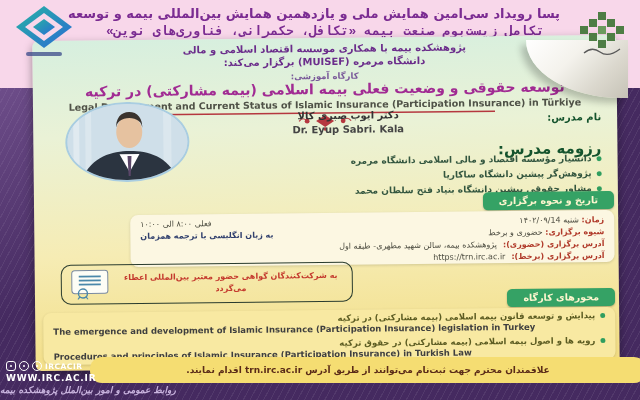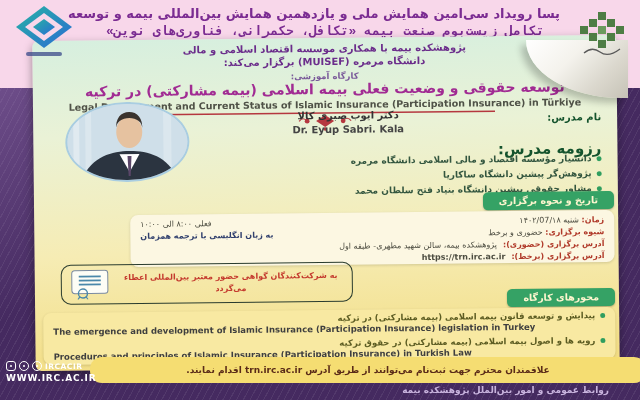--- a/index.html
+++ b/index.html
@@ -59,38 +59,38 @@
   .badge-sched { top:156px; right:4px; }
   .badge-topics { top:253px; right:4px; }
 
   .sched-panel { top:175px; left:96px; width:484px; height:52px; background:#fcf7e2;
                  border-radius:8px; padding:3px 10px 0; box-shadow:0 1px 3px rgba(0,0,0,0.15);
                  display:flex; flex-direction:column; }
   .srow { direction:rtl; display:flex; align-items:center; height:12px; font-size:8px; color:#4c4c40; gap:6px; }
   .srow.spread { justify-content:space-between; }
   .rlab { color:#b03a2a; font-weight:bold; }
   .lang { color:#31406e; font-weight:bold; }
-  .url { color:#4c4c40;font-weight:bold; }
+  .url { color:#4c4c40; }
 
   .cert-box { top:224px; left:26px; width:292px; height:40px; border:1.5px solid #2a3c2e;
               border-radius:10px; display:flex; align-items:center; padding:2px 8px; gap:8px; }
   .cert-text { flex:1; text-align:center; font-size:8px; font-weight:bold; color:#c43a2e;
                direction:rtl; line-height:1.5; }
 
   .topics-panel { top:272px; left:8px; width:572px; height:52px; background:#f8e9a2;
                   border-radius:8px; padding:2px 10px; box-shadow:0 1px 3px rgba(0,0,0,0.15); }
   .t-fa { direction:rtl; display:flex; align-items:center; gap:5px; height:12px;
           font-size:8.5px; font-weight:bold; color:#5c5c22; }
   .t-en { height:13px; font-size:8.5px; font-weight:bold; color:#3f3f3f; white-space:nowrap; text-align:left; }
 
   .register { position:absolute; top:357px; left:90px; width:556px; height:26px; z-index:3;
               background:#f5dd72; border-radius:12px; display:flex; align-items:center;
               justify-content:center; font-size:9px; font-weight:bold; color:#5a2b18; direction:rtl; }
-  .dept { position:absolute; top:385px; left:0; width:609px; z-index:2; text-align:right;
-          font-size:9px; font-weight:bold; color:#c9b4de; direction:rtl; }
+  .dept { position:absolute; top:385px; left:0; width:609px; z-index:2; text-align:left;
+          font-size:9px; font-weight:bold; color:#c9b4de; direction:rtl;font-style:italic; }
 
   .social { position:absolute; left:6px; top:361px; z-index:3; color:#fff; }
   .social-row { display:flex; align-items:center; gap:3px; }
   .sico { width:10px; height:10px; border:1px solid #fff; border-radius:50%; position:relative; }
   .sico.sq { border-radius:3px; }
   .sico::after { content:""; position:absolute; left:3px; top:3px; width:2px; height:2px;
                  background:#fff; border-radius:50%; }
   .handle { font-size:7.5px; font-weight:bold; letter-spacing:0.5px; }
   .site { font-size:9px; font-weight:bold; letter-spacing:0.8px; margin-top:2px; }
 </style>
@@ -187,21 +187,21 @@
     <div class="bullet-row b3">
       <span class="dot"></span>
       <span>مشاور حقوقی پیشین دانشگاه بنیاد فتح سلطان محمد</span>
     </div>
 
     <div class="badge badge-sched">تاریخ و نحوه برگزاری</div>
 
     <div class="sched-panel">
       <div class="srow spread">
         <span><span class="rlab">زمان:</span>
-          <span>شنبه ۱۴۰۲/07/۱۸</span></span>
+          <span>شنبه ۱۴۰۲/۰۹/14</span></span>
         <span>فعلی ۸:۰۰ الی ۱۰:۰۰</span>
       </div>
       <div class="srow spread">
         <span><span class="rlab">شیوه برگزاری:</span>
           <span>حضوری و برخط</span></span>
         <span class="lang">به زبان انگلیسی با ترجمه همزمان</span>
       </div>
       <div class="srow">
         <span class="rlab">آدرس برگزاری (حضوری):</span>
         <span>پژوهشکده بیمه، سالن شهید مطهری- طبقه اول</span>

